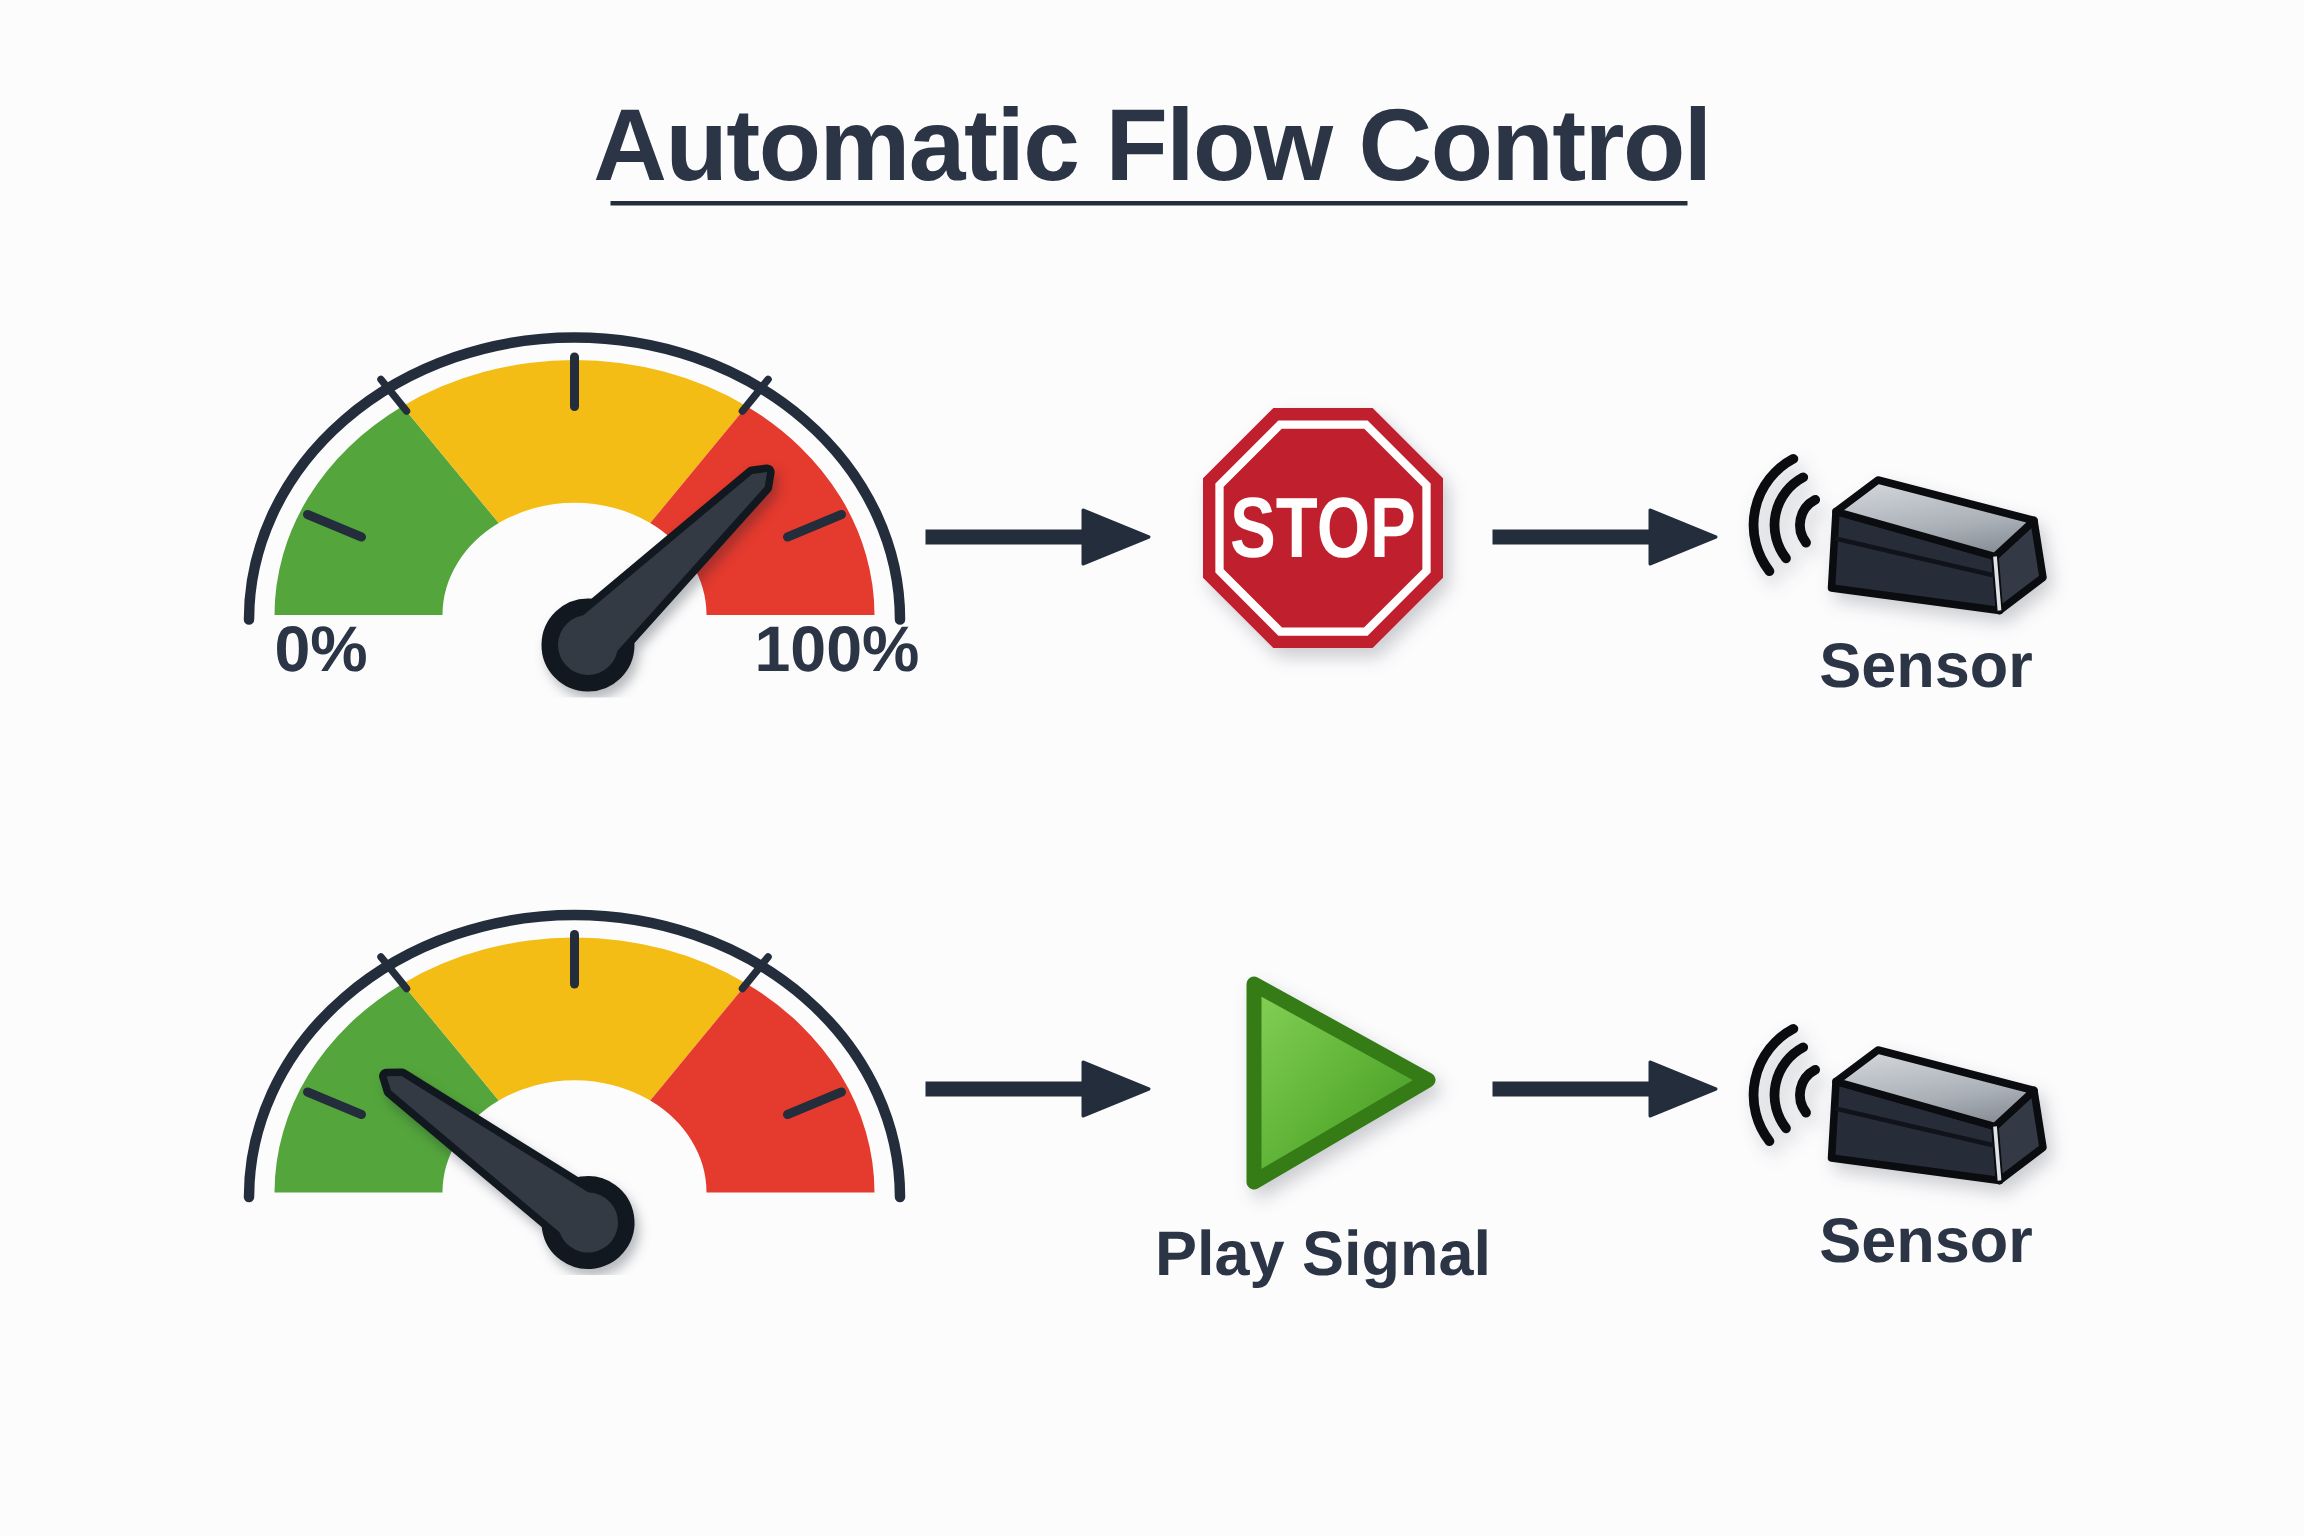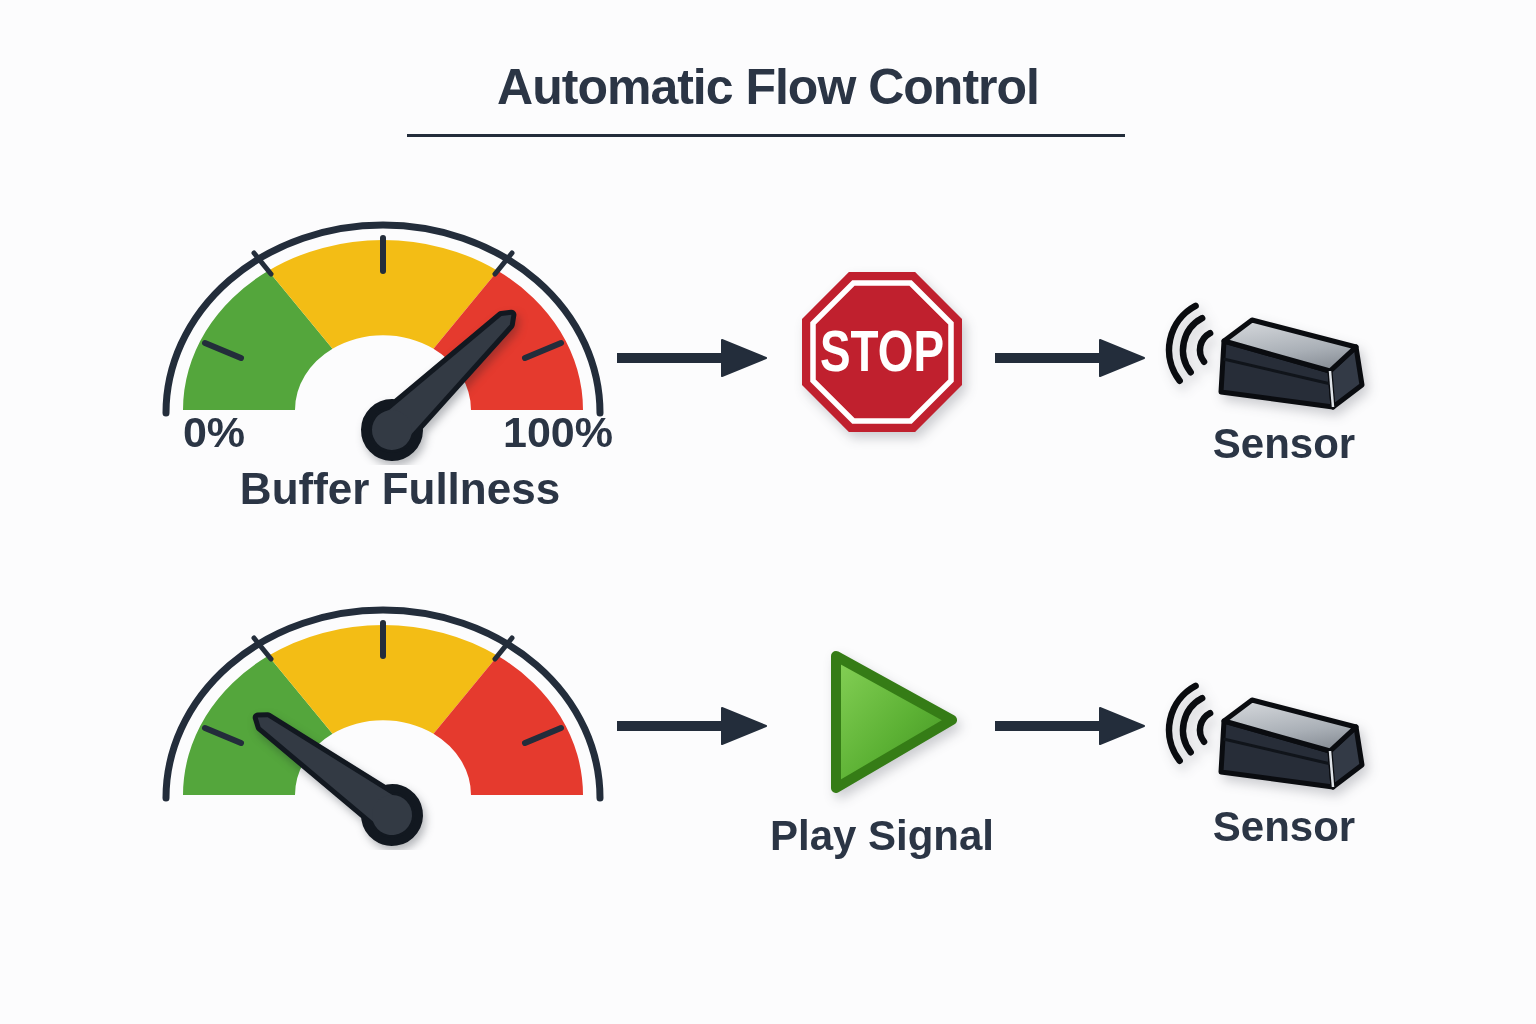--- a/index.html
+++ b/index.html
@@ -1,21 +1,21 @@
 <!DOCTYPE html>
 <html style="--text: #2b3545; --arrow: #232d3b; --gauge_arc: #232d3b; --gauge_green: #54a63c; --gauge_yellow: #f3bd15; --gauge_red: #e53a2e; --needle: #333a44; --needle_outline: #121820; --stop_red: #c0202e; --stop_text_color: #ffffff; --play_green_light: #86d157; --play_green_dark: #3f8d20; --play_border: #357c16; --sensor_dark: #272d38; --sensor_top_light: #d4d7db; --sensor_top_dark: #8b9199; --signal_black: #0a0c10;"><head>
 <meta charset="utf-8">
 <style>
   html,body { margin:0; padding:0; }
   body { background:#fcfcfd; font-family:"Liberation Sans", sans-serif; }
   .stage { position:relative; width:1536px; height:1024px; background:#fcfcfd; overflow:hidden; }
   .abs { position:absolute; }
 
   .title { left:0; right:0; top:58px; text-align:center;
-           font-size:50px; font-weight:700; letter-spacing:-1px; color:var(--text,#2b3545); }
+           font-size:68px; font-weight:700; letter-spacing:-1px; color:var(--text,#2b3545); }
   .title-rule { left:407px; top:134px; width:718px; height:3px; background:var(--arrow,#232d3b); }
 
   .label { font-weight:700; color:var(--text,#2b3545); text-align:center; }
   .label.big { font-size:44px; }
   .label.med { font-size:42px; }
 
   
   .seg-green  { fill:var(--gauge_green,#54a63c); }
   .seg-yellow { fill:var(--gauge_yellow,#f3bd15); }
   .seg-red    { fill:var(--gauge_red,#e53a2e); }
@@ -61,21 +61,20 @@
     <text class="gauge-pct" x="410" y="292" text-anchor="middle">100%</text>
     <g transform="translate(244 275)" class="needle-g">
       <g transform="rotate(-44 0 0)">
         <path class="needle-dark" d="M 3 -17 L 158 -6 L 166 0 L 158 6 L 3 17 Z" stroke-width="10" stroke-linejoin="round"></path>
         <circle class="needle-dark" r="27" stroke-width="8"></circle>
         <path class="needle-fill" d="M 3 -17 L 158 -6 L 166 0 L 158 6 L 3 17 Z"></path>
         <circle class="needle-fill" r="20"></circle>
       </g>
     </g>
   </svg>
-  <div class="abs label big" style="left:135px; top:464px; width:530px;">Buffer Fullness</div>
 
   <svg class="abs" style="left:612px; top:328px;" width="160" height="60" viewBox="0 0 160 60">
     <line class="arrow-part" x1="5" y1="30" x2="112" y2="30" stroke-width="10"></line>
     <polygon class="arrow-part" points="110,12 154,30 110,48" stroke-width="2" stroke-linejoin="round"></polygon>
   </svg>
 
   <svg class="abs shadowed" style="left:796px; top:266px;" width="172" height="172" viewBox="0 0 172 172">
     <polygon class="stop-fill" points="52.9,6 119.1,6 166,52.9 166,119.1 119.1,166 52.9,166 6,119.1 6,52.9"></polygon>
     <polygon class="stop-ring" points="57.4,17 114.6,17 155,57.4 155,114.6 114.6,155 57.4,155 17,114.6 17,57.4" stroke-width="5.5"></polygon>
     <text class="stop-word" x="86" y="105" text-anchor="middle" textLength="124" lengthAdjust="spacingAndGlyphs">STOP</text>

